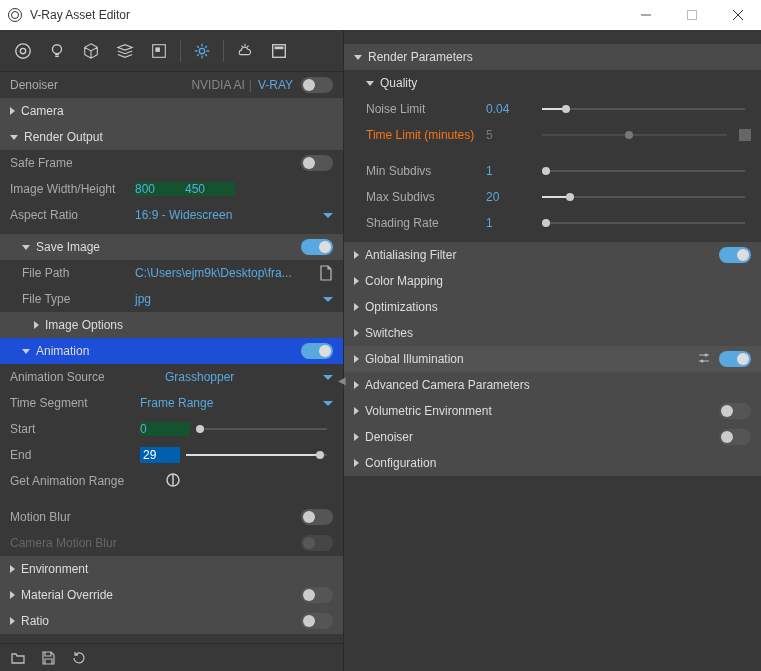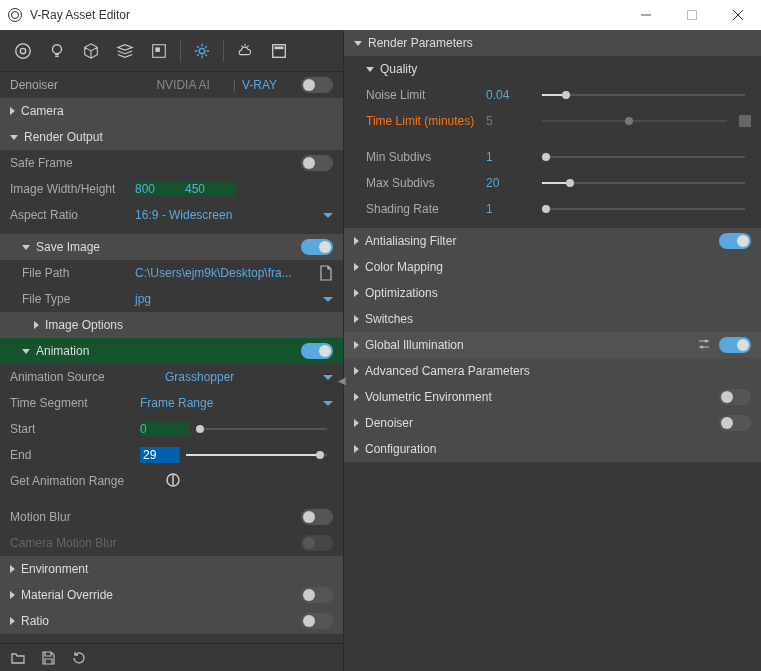--- a/index.html
+++ b/index.html
@@ -145,23 +145,23 @@
             <rect x="3" y="3" width="14" height="14" stroke="#ccc" fill="none" stroke-width="1.5"></rect>
             <rect x="5" y="5" width="10" height="3" fill="#ccc"></rect>
           </svg>
         </div>
     </div>
 
     <div class="scroll-area">
       <div class="row">
         <span class="label">Denoiser</span>
         <span class="spacer"></span>
-        <span class="muted" style="margin-right:23px">NVIDIA AI</span>
+        <span class="muted" style="margin-right:4px">NVIDIA AI</span>
         <span style="color:#666;margin-right:6px">|</span>
-        <span class="value" style="margin-right:24px">V-RAY</span>
+        <span class="value" style="margin-right:8px">V-RAY</span>
         <div class="toggle off">
             <div class="knob"></div>
           </div>
       </div>
 
       <div class="row header">
           <span class="caret right"></span>
           <span>Camera</span>
         </div>
 
@@ -215,21 +215,21 @@
         <span class="value">jpg</span>
         <span class="spacer"></span>
           <span class="chevron-dd"></span>
       </div>
 
       <div class="row header indent-2">
           <span class="caret right"></span>
           <span>Image Options</span>
         </div>
 
-      <div class="row header indent-1" style="background:#14532d">
+      <div class="row header indent-1" style="background:#1d4ed8">
         <span class="caret down"></span>
           <span>Animation</span>
         <span class="spacer"></span>
           <div class="toggle on">
             <div class="knob"></div>
           </div>
       </div>
 
       <div class="row">
         <span class="label" style="width:155px">Animation Source</span>
@@ -324,21 +324,21 @@
       <div class="icon-btn">
           <svg viewBox="0 0 16 16">
             <path d="M4 8 A5 5 0 1 0 8 3 L5 5 M5 2 L5 5 L8 5" stroke="#bbb" fill="none" stroke-width="1.3"></path>
           </svg>
         </div>
     </div>
   </div>
 
   <div class="right-panel">
     <span class="collapse-handle">◀</span>
-    <div class="scroll-area" style="padding-top:0">
+    <div class="scroll-area" style="padding-top:14px">
 
       <div class="row header">
           <span class="caret down"></span>
           <span>Render Parameters</span>
         </div>
 
       <div class="row header indent-1" style="background:transparent">
           <span class="caret down"></span>
           <span>Quality</span>
         </div>

